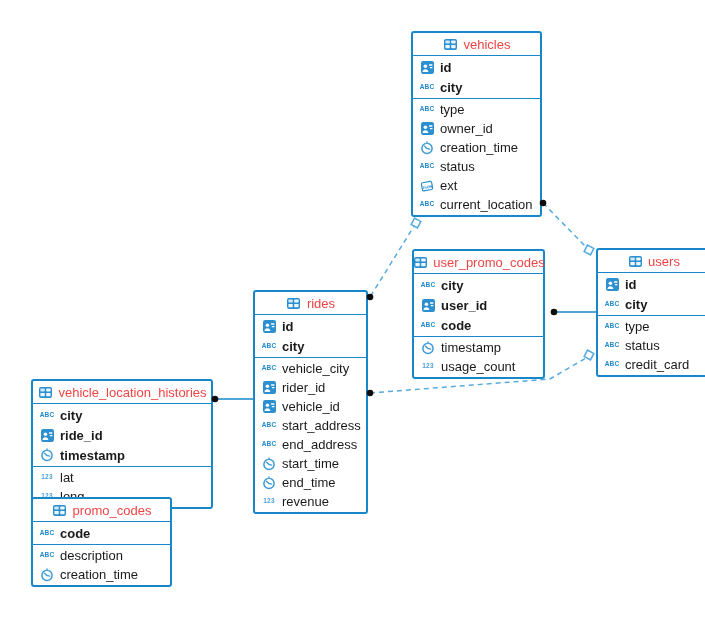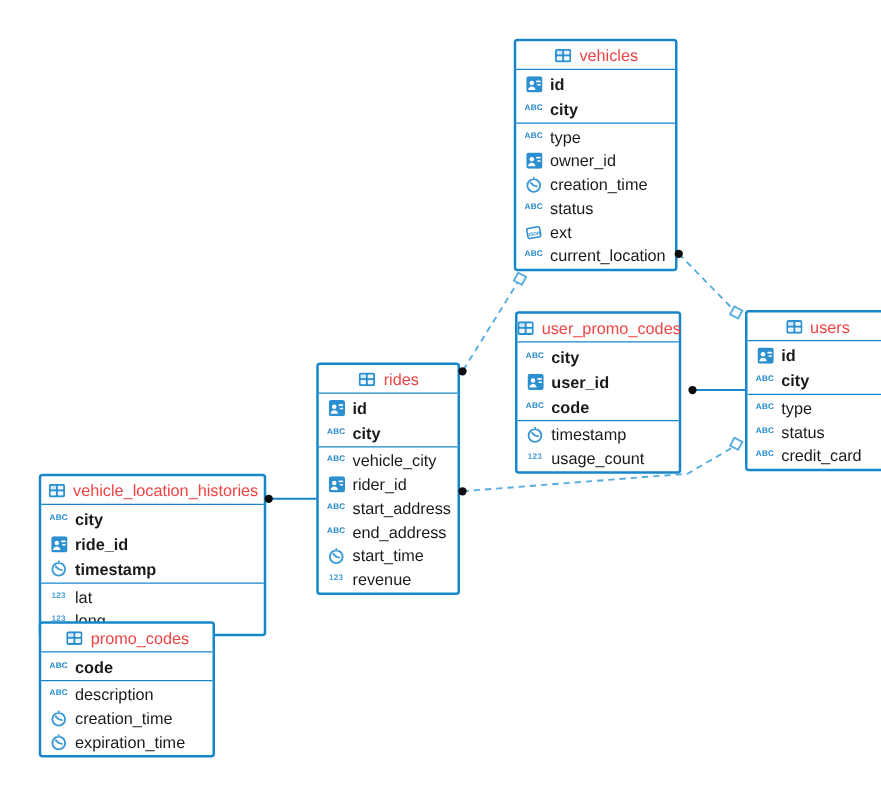--- a/index.html
+++ b/index.html
@@ -299,20 +299,32 @@
               <circle cx="4.4" cy="5.3" r="1.8" fill="#fff"></circle>
               <path d="M1.5 10.9c0-1.7 1.3-2.7 2.9-2.7s2.9 1 2.9 2.7z" fill="#fff"></path>
               <rect x="7.9" y="3.3" width="3.6" height="1.4" rx="0.4" fill="#fff"></rect>
               <rect x="8.8" y="6.1" width="2.7" height="1.2" rx="0.4" fill="#fff"></rect>
             </svg>
           </span>
           <span class="lbl">rider_id</span>
         </div>
         <div class="row">
           <span class="icon">
+            <svg width="13" height="13" viewBox="0 0 13 13">
+              <rect width="13" height="13" rx="2.2" fill="#2b8fd0"></rect>
+              <circle cx="4.4" cy="5.3" r="1.8" fill="#fff"></circle>
+              <path d="M1.5 10.9c0-1.7 1.3-2.7 2.9-2.7s2.9 1 2.9 2.7z" fill="#fff"></path>
+              <rect x="7.9" y="3.3" width="3.6" height="1.4" rx="0.4" fill="#fff"></rect>
+              <rect x="8.8" y="6.1" width="2.7" height="1.2" rx="0.4" fill="#fff"></rect>
+            </svg>
+          </span>
+          <span class="lbl">vehicle_id</span>
+        </div>
+        <div class="row">
+          <span class="icon">
             <span class="tico">ABC</span>
           </span>
           <span class="lbl">start_address</span>
         </div>
         <div class="row">
           <span class="icon">
             <span class="tico">ABC</span>
           </span>
           <span class="lbl">end_address</span>
         </div>
@@ -322,20 +334,31 @@
               <circle cx="7" cy="7.4" r="5.1" fill="none" stroke="#3d9ad6" stroke-width="1.5"></circle>
               <path d="M7 7.4 L4.6 5.2 M7 7.4 L9.6 8.1" stroke="#3d9ad6" stroke-width="1.4" stroke-linecap="round"></path>
               <path d="M5.4 1.4 L8.6 1.4" stroke="#ffffff" stroke-width="1.6"></path>
               <path d="M7 1 L7 2.3" stroke="#3d9ad6" stroke-width="1.4" stroke-linecap="round"></path>
             </svg>
           </span>
           <span class="lbl">start_time</span>
         </div>
         <div class="row">
           <span class="icon">
+            <svg width="14" height="14" viewBox="0 0 14 14">
+              <circle cx="7" cy="7.4" r="5.1" fill="none" stroke="#3d9ad6" stroke-width="1.5"></circle>
+              <path d="M7 7.4 L4.6 5.2 M7 7.4 L9.6 8.1" stroke="#3d9ad6" stroke-width="1.4" stroke-linecap="round"></path>
+              <path d="M5.4 1.4 L8.6 1.4" stroke="#ffffff" stroke-width="1.6"></path>
+              <path d="M7 1 L7 2.3" stroke="#3d9ad6" stroke-width="1.4" stroke-linecap="round"></path>
+            </svg>
+          </span>
+          <span class="lbl">end_time</span>
+        </div>
+        <div class="row">
+          <span class="icon">
             <span class="tico num">123</span>
           </span>
           <span class="lbl">revenue</span>
         </div>
       </div>
     </div>
     <div class="table" style="left: 31px; top: 337px; width: 182px; margin-top: 42px;">
       <div class="thead">
         <span class="icon">
           <svg width="13" height="11" viewBox="0 0 13 11">
@@ -425,27 +448,16 @@
         <div class="row">
           <span class="icon">
             <svg width="14" height="14" viewBox="0 0 14 14">
               <circle cx="7" cy="7.4" r="5.1" fill="none" stroke="#3d9ad6" stroke-width="1.5"></circle>
               <path d="M7 7.4 L4.6 5.2 M7 7.4 L9.6 8.1" stroke="#3d9ad6" stroke-width="1.4" stroke-linecap="round"></path>
               <path d="M5.4 1.4 L8.6 1.4" stroke="#ffffff" stroke-width="1.6"></path>
               <path d="M7 1 L7 2.3" stroke="#3d9ad6" stroke-width="1.4" stroke-linecap="round"></path>
             </svg>
           </span>
           <span class="lbl">creation_time</span>
-        </div>
-        <div class="row">
-          <span class="icon">
-            <svg width="14" height="14" viewBox="0 0 14 14">
-              <circle cx="7" cy="7.4" r="5.1" fill="none" stroke="#3d9ad6" stroke-width="1.5"></circle>
-              <path d="M7 7.4 L4.6 5.2 M7 7.4 L9.6 8.1" stroke="#3d9ad6" stroke-width="1.4" stroke-linecap="round"></path>
-              <path d="M5.4 1.4 L8.6 1.4" stroke="#ffffff" stroke-width="1.6"></path>
-              <path d="M7 1 L7 2.3" stroke="#3d9ad6" stroke-width="1.4" stroke-linecap="round"></path>
-            </svg>
-          </span>
-          <span class="lbl">expiration_time</span>
         </div>
       </div>
     </div>
   </div>
 
 </body></html>

